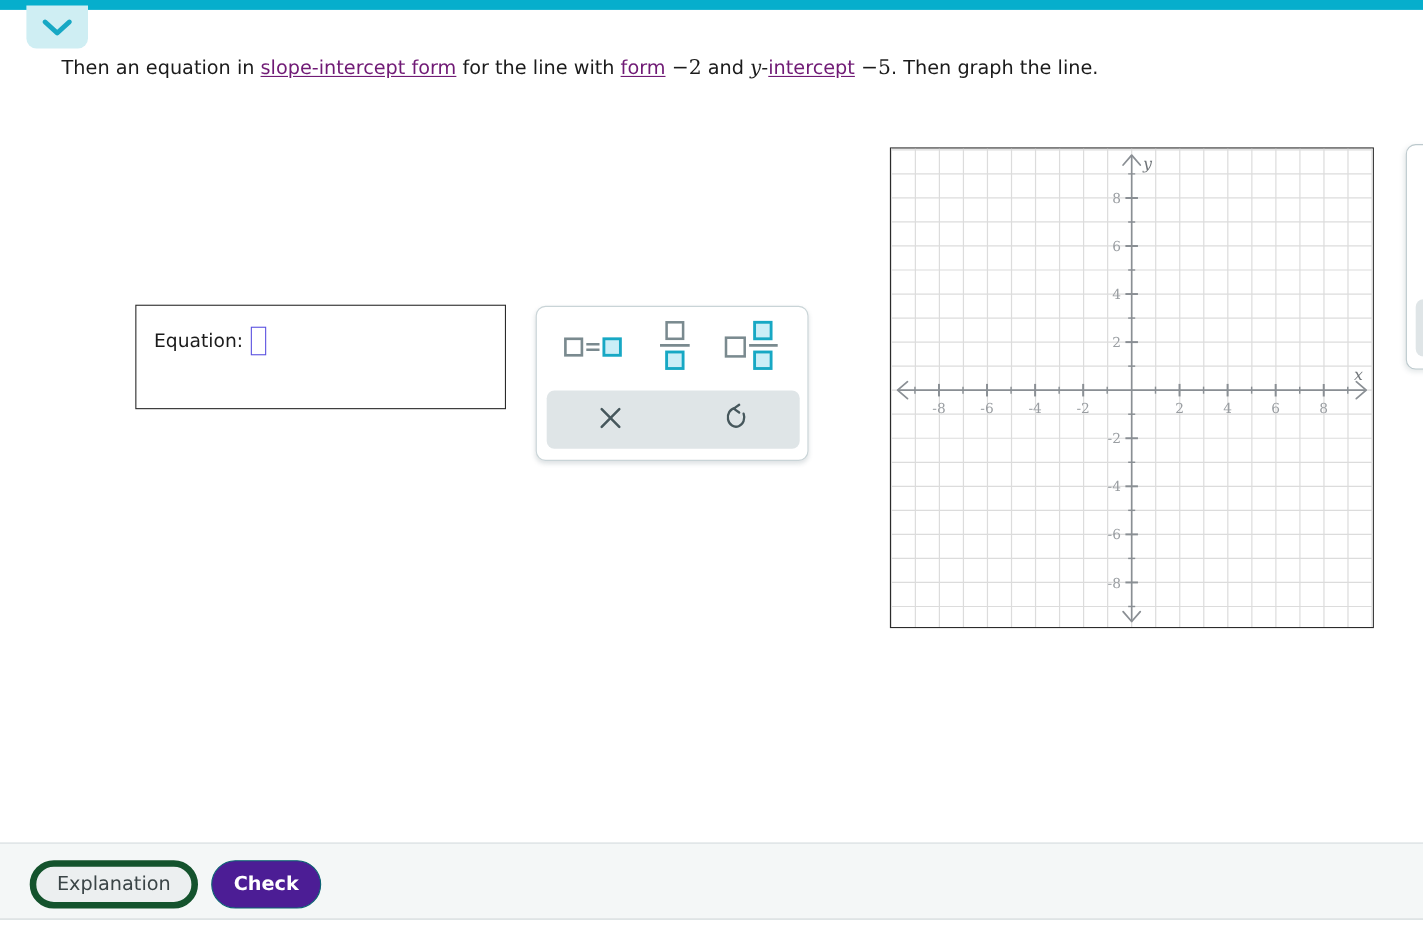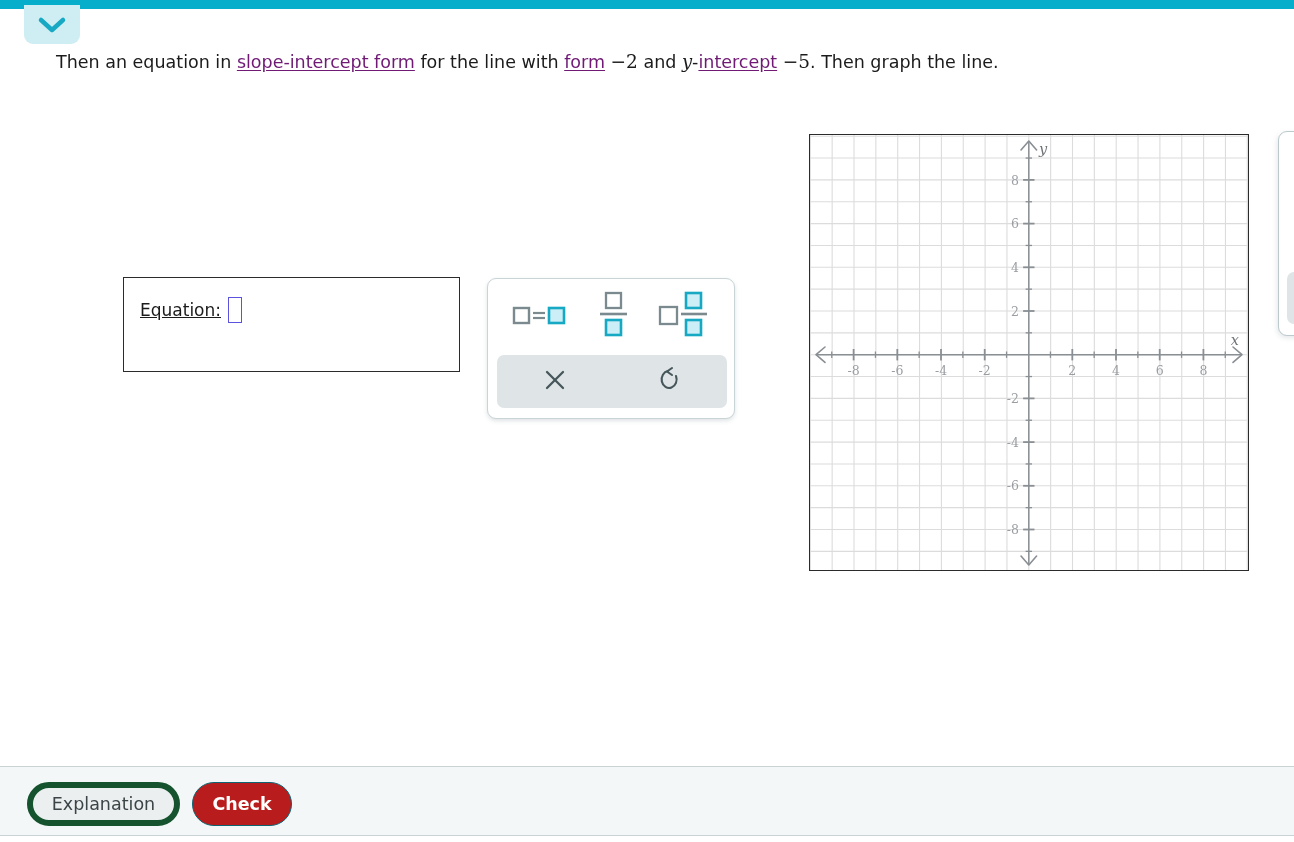--- a/index.html
+++ b/index.html
@@ -78,21 +78,20 @@
   .answer-inner {
     position: absolute;
     left: 16px; top: 19px;
     display: flex;
     align-items: center;
     gap: 7px;
   }
   .answer-label {
     font-size: 17px;
     color: #1b1b1b;
-    text-decoration: underline;
   }
   .answer-slot {
     width: 14px; height: 26px;
     border: 1.6px solid #5b52e0;
     background: #ffffff;
     cursor: text;
   }
 
   
   .keypad {
@@ -200,21 +199,21 @@
     color: #3b4547;
     font-size: 17.5px;
     font-family: "DejaVu Sans", sans-serif;
     cursor: pointer;
   }
   .btn-check {
     position: absolute;
     left: 192px; top: 782px;
     width: 100px; height: 44px;
     border-radius: 22px;
-    background: #b91c1c;
+    background: #4c1d95;
     border: 1px solid #0b6473;
     color: #ffffff;
     font-size: 17.5px;
     font-weight: bold;
     font-family: "DejaVu Sans", sans-serif;
     cursor: pointer;
   }
 </style>
 </head>
 <body>

